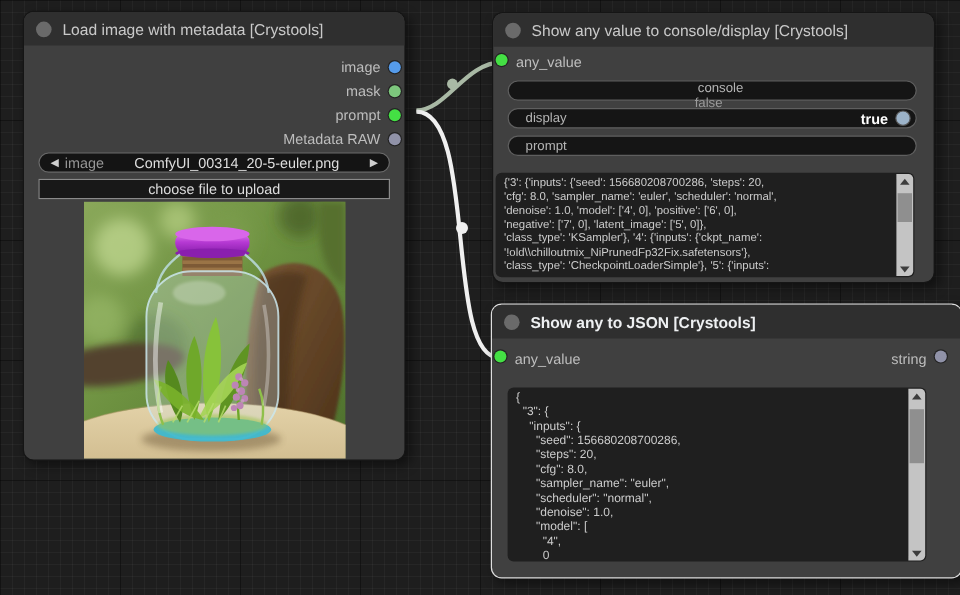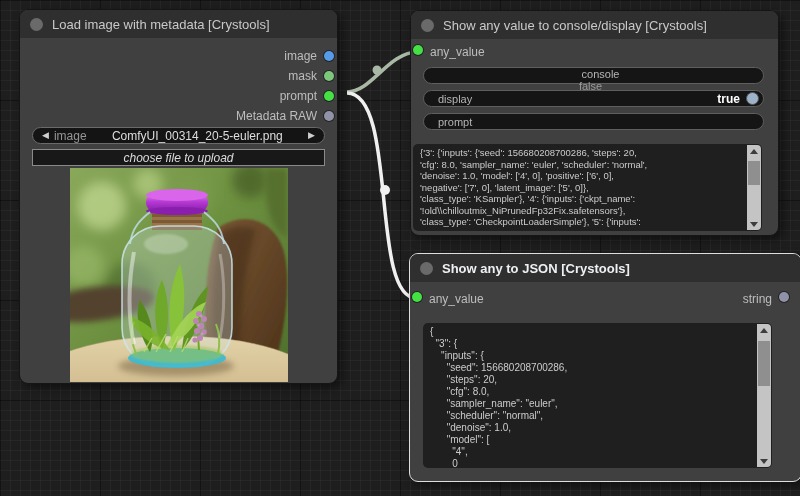--- a/index.html
+++ b/index.html
@@ -49,21 +49,21 @@
     display:flex;align-items:center;font-size:12px;
   }
   .combo .arrow{color:#cfcfcf;font-size:9px;line-height:1;}
   .combo .arrow.left{margin-left:9px;}
   .combo .arrow.right{margin-right:9px;}
   .combo .clabel{color:#969696;margin-left:5px;white-space:nowrap;}
   .combo .cvalue{flex:1;text-align:center;color:#dedede;white-space:nowrap;overflow:hidden;}
   .upload-btn{
     position:absolute;left:12px;width:293px;height:17px;box-sizing:border-box;
     background:#181818;border:1px solid #8a8a8a;color:#dcdcdc;font-size:12px;
-    display:flex;align-items:center;justify-content:center;font-style:italic;
+    display:flex;align-items:center;justify-content:center;
   }
   .preview{position:absolute;left:50px;top:158px;width:218px;height:214px;}
   .textbox{
     position:absolute;box-sizing:border-box;background:#1f1f1f;border-radius:5px;
     overflow:hidden;
   }
   .textbox pre{
     margin:0;padding:3px 20px 3px 7px;color:#cccccc;
     font-family:Liberation Sans, sans-serif;white-space:pre;
   }

